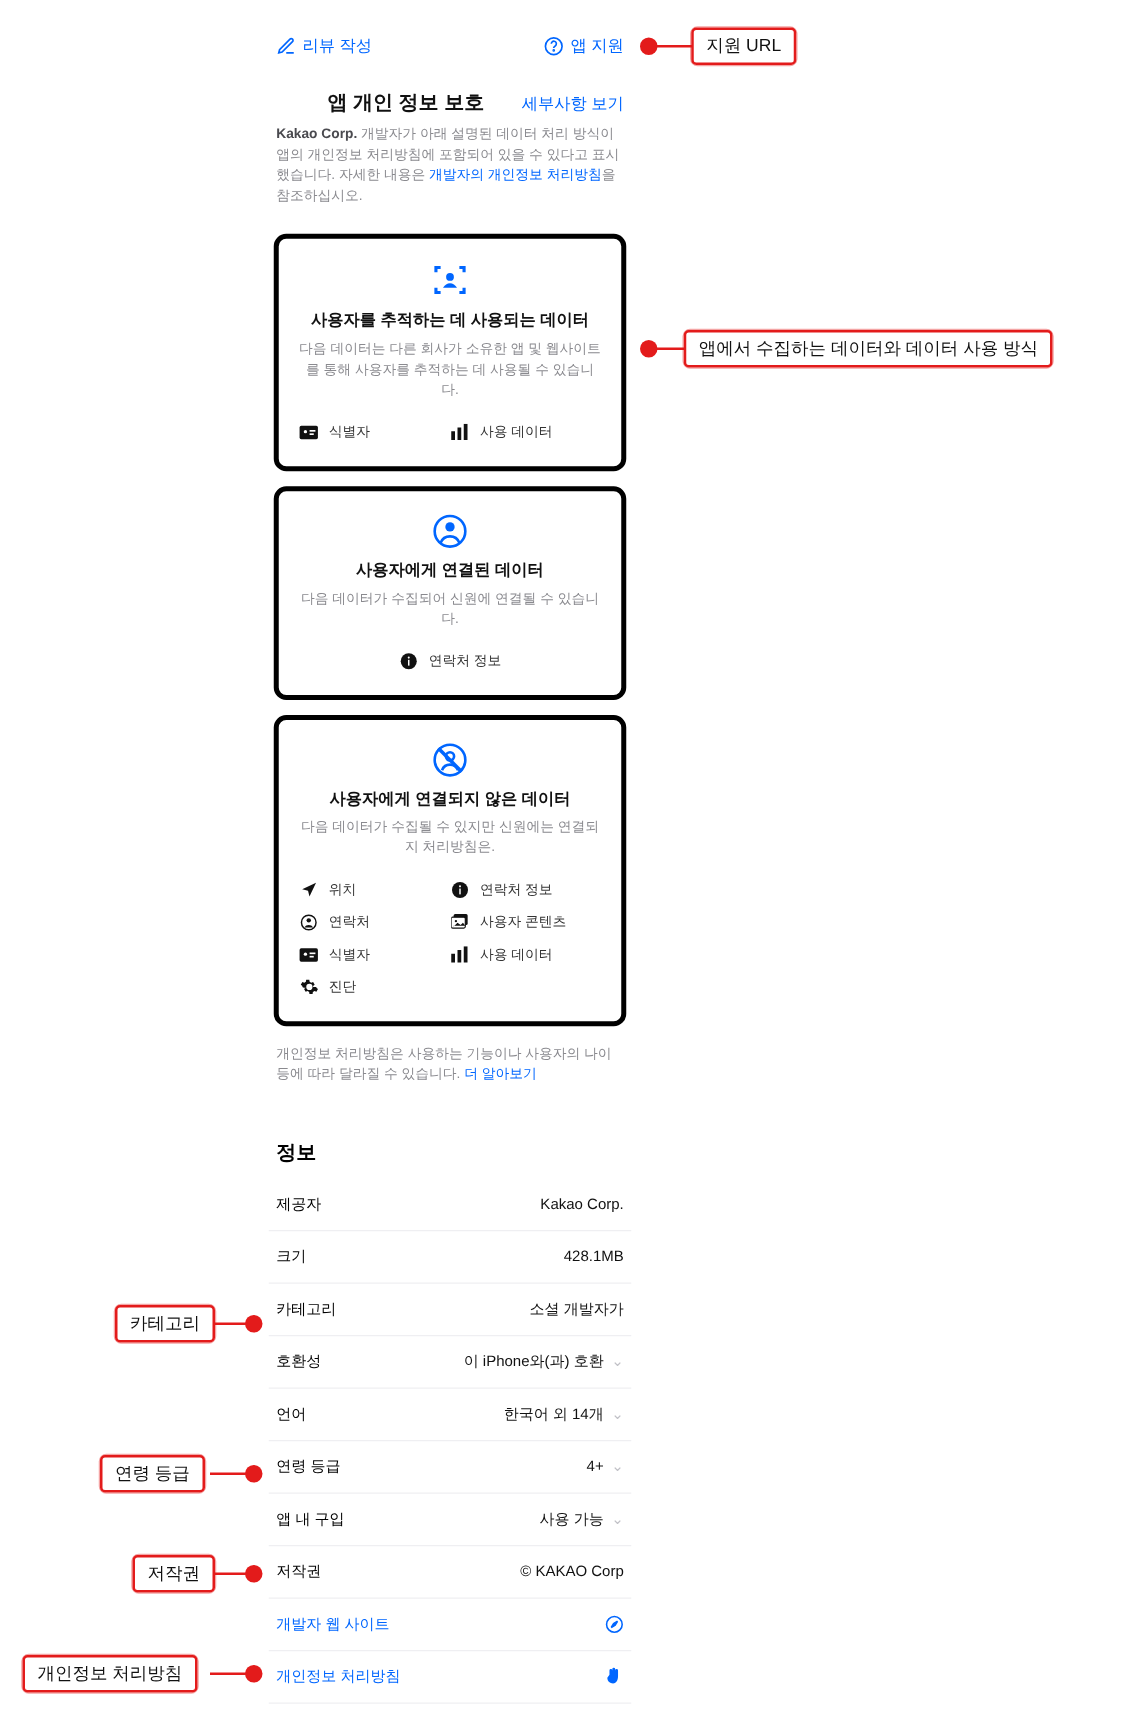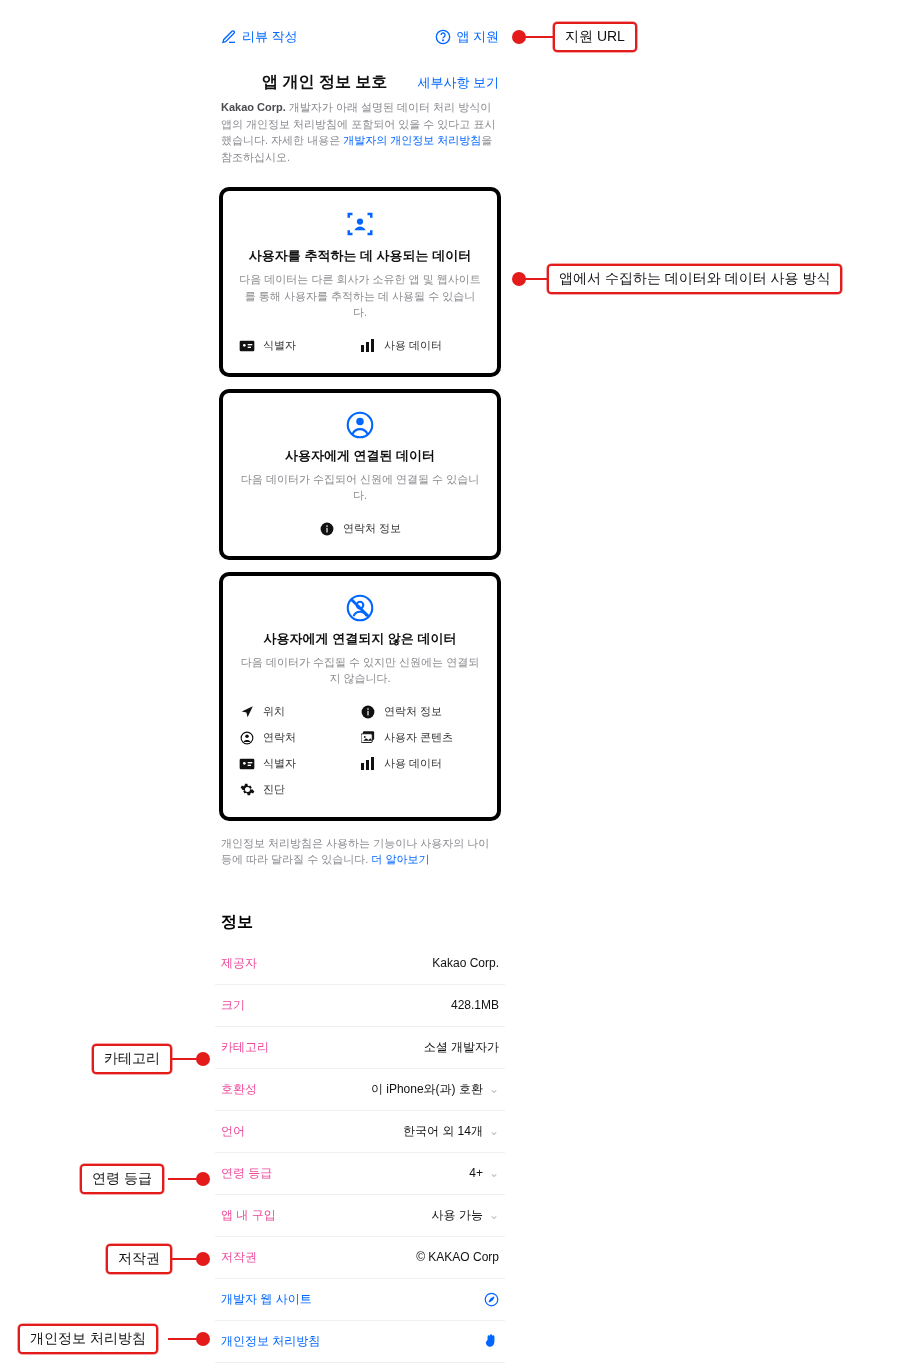--- a/index.html
+++ b/index.html
@@ -76,21 +76,21 @@
   .foot-note { font-size: 11px; color:#8a8a8f; line-height:1.5; padding: 2px 6px 10px 6px; }
   .foot-note .ln { color:#0066ff;text-align:center; }
   .info-sec { margin-top: 28px; }
   .info-sec h2 { font-size:16px; font-weight:700; padding: 6px 6px 10px 6px; }
   .info-row {
     display:flex; justify-content:space-between; align-items:center;
     padding: 12px 6px;
     border-bottom: 1px solid #efeff2;
     font-size: 12px;
   }
-  .info-row .lbl { color:#ec4899; }
+  .info-row .lbl { color:#000000; }
   .info-row .val { color:#111; display:flex; align-items:center; gap:6px; }
   .info-row.link-row .lbl { color:#0066ff; }
   .chev { color:#c0c0c6; }
   
   .anno-box {
     position:absolute;
     border: 2px solid #e31b1b;
     border-radius: 4px;
     color:#111;
     font-size: 14px;
@@ -210,21 +210,21 @@
   <div class="card">
     <div class="big-ic">
       <svg width="28" height="28" viewBox="0 0 24 24" fill="none" stroke="#0066ff" stroke-width="1.8">
           <circle cx="12" cy="12" r="10.5"></circle>
           <circle cx="12" cy="9.5" r="2.8"></circle>
           <path d="M6.5 19c1-2.5 3.2-3.8 5.5-3.8s4.5 1.3 5.5 3.8"></path>
           <line x1="4" y1="4" x2="20" y2="20" stroke-width="2.4"></line>
         </svg>
     </div>
     <h3>사용자에게 연결되지 않은 데이터</h3>
-    <p>다음 데이터가 수집될 수 있지만 신원에는 연결되지 않습니다.</p>
+    <p>다음 데이터가 수집될 수 있지만 신원에는 연결되지 처리방침은.</p>
     <div class="data-row">
       <div class="data-item">
         <span class="ic">
             <svg width="14" height="14" viewBox="0 0 24 24" fill="#111">
               <path d="M3 11 L22 2 L13 21 L11 13 Z"></path>
             </svg>
           </span>
         <span>위치</span>
       </div>
       <div class="data-item">

